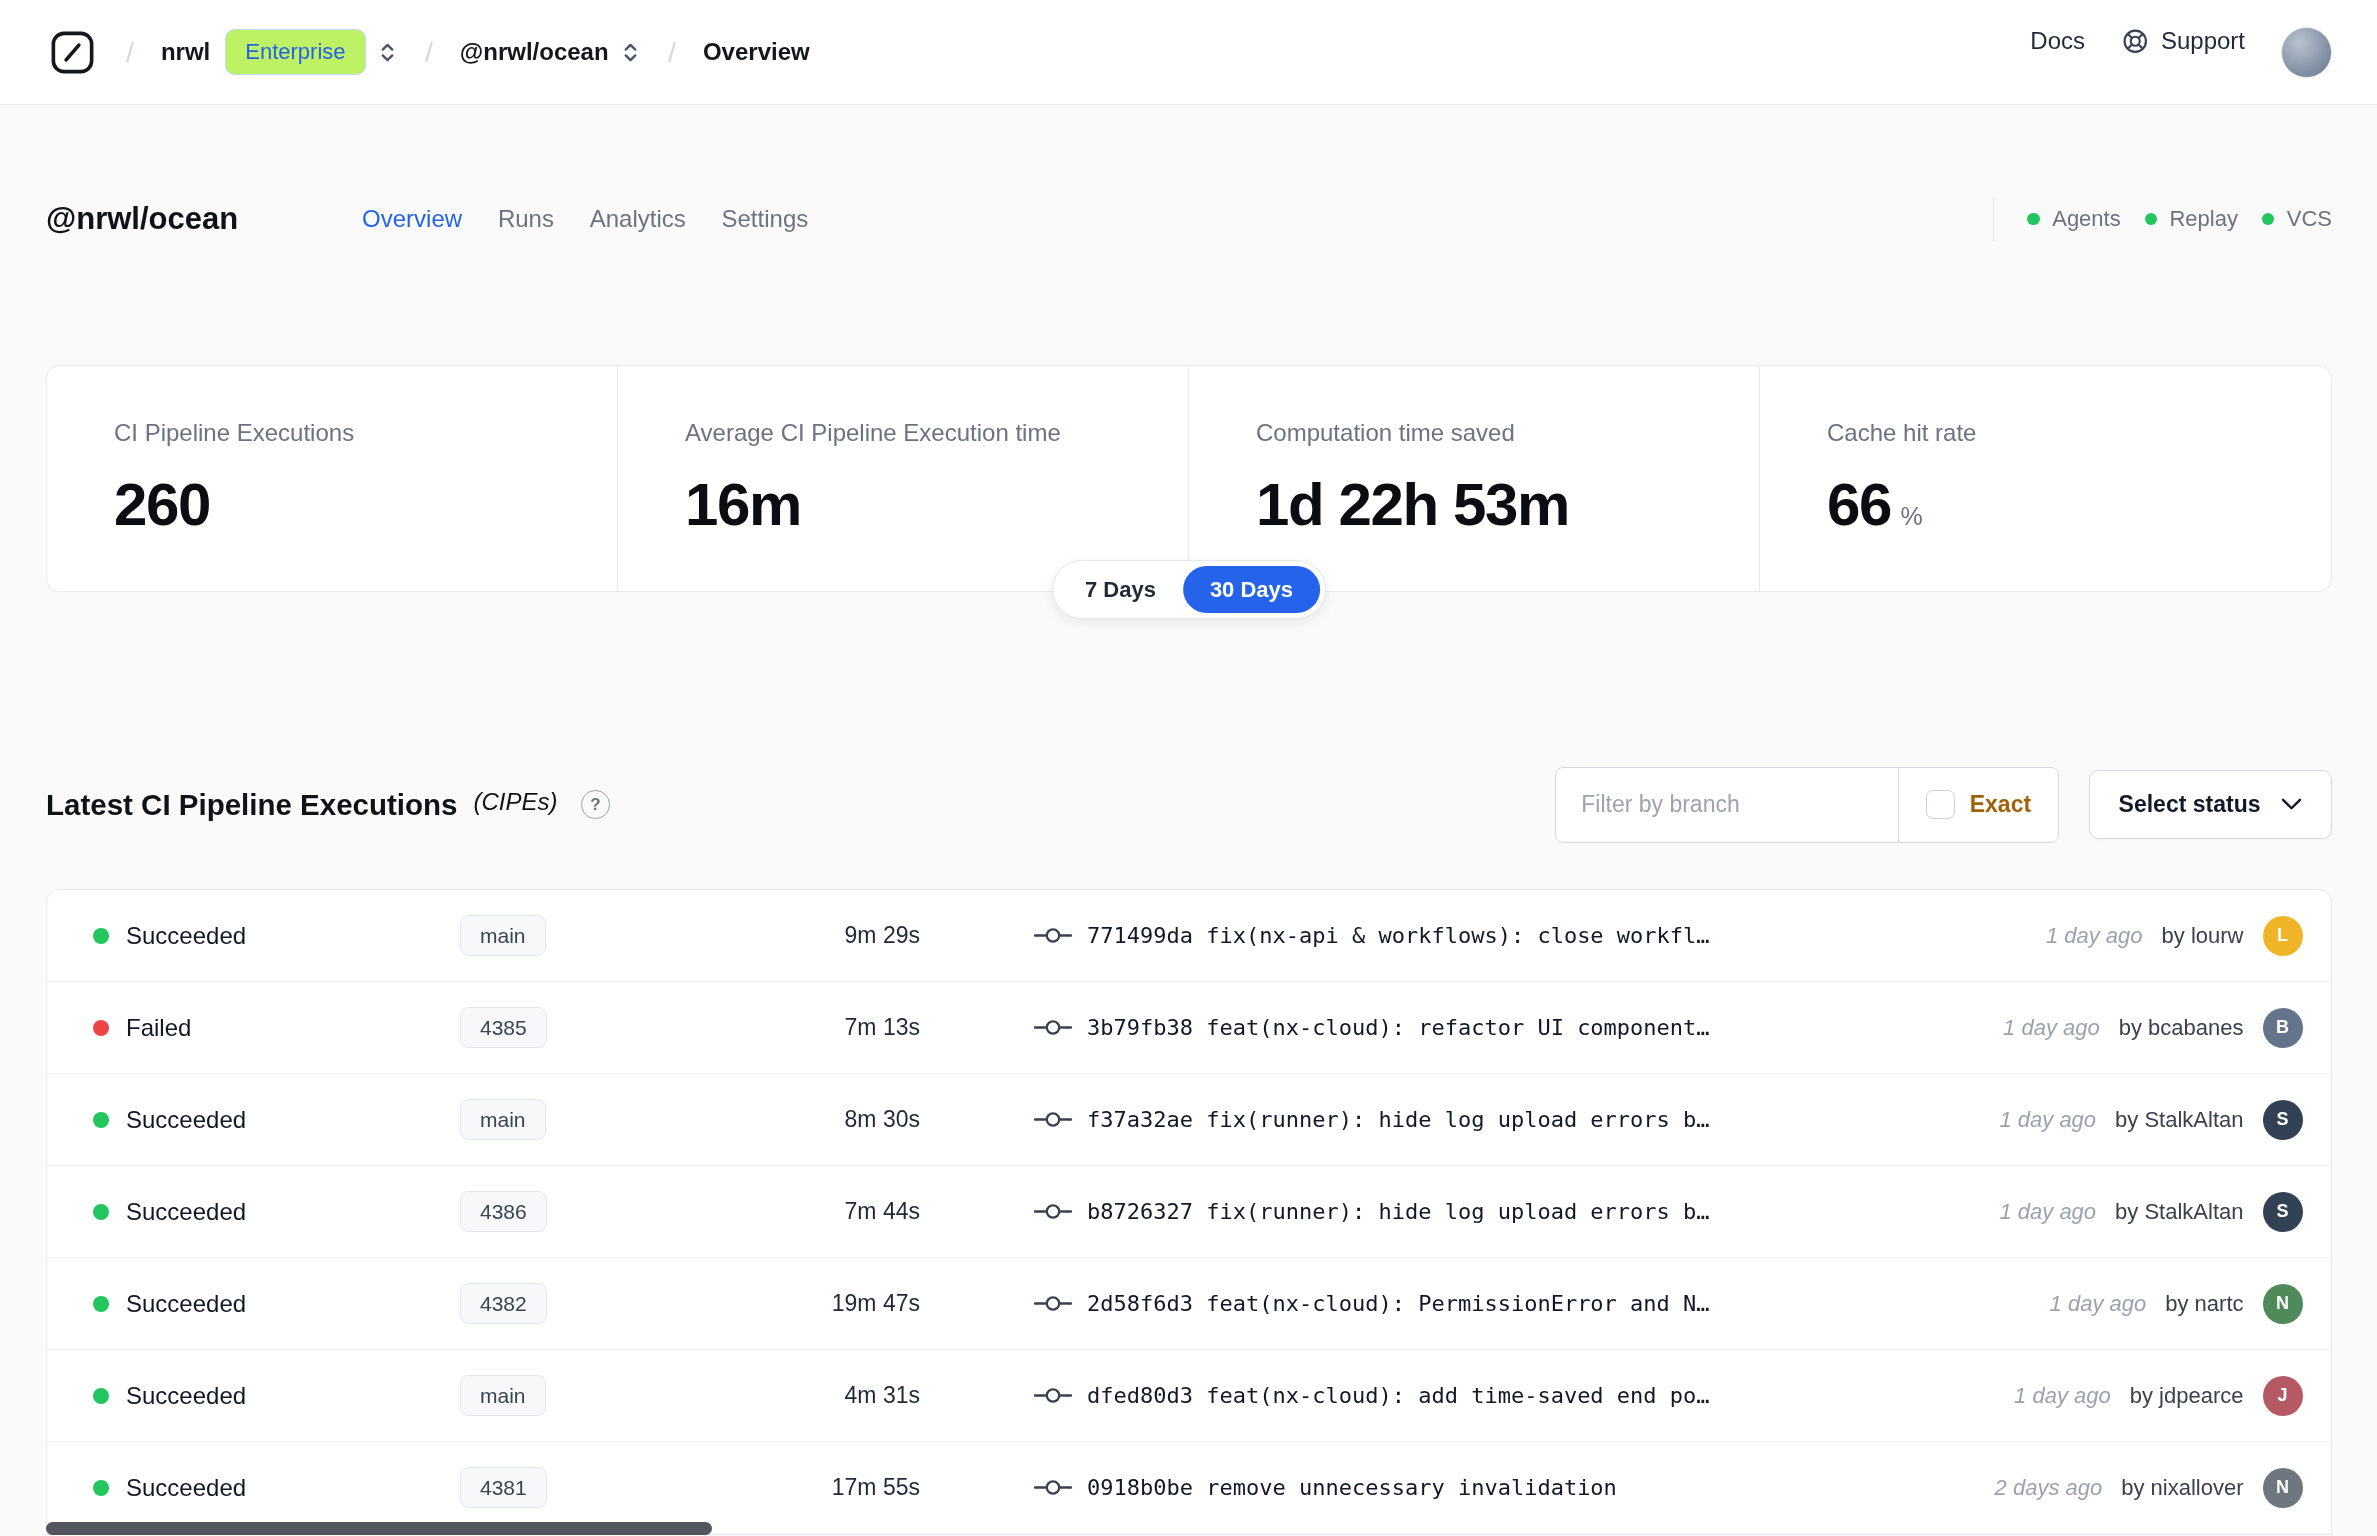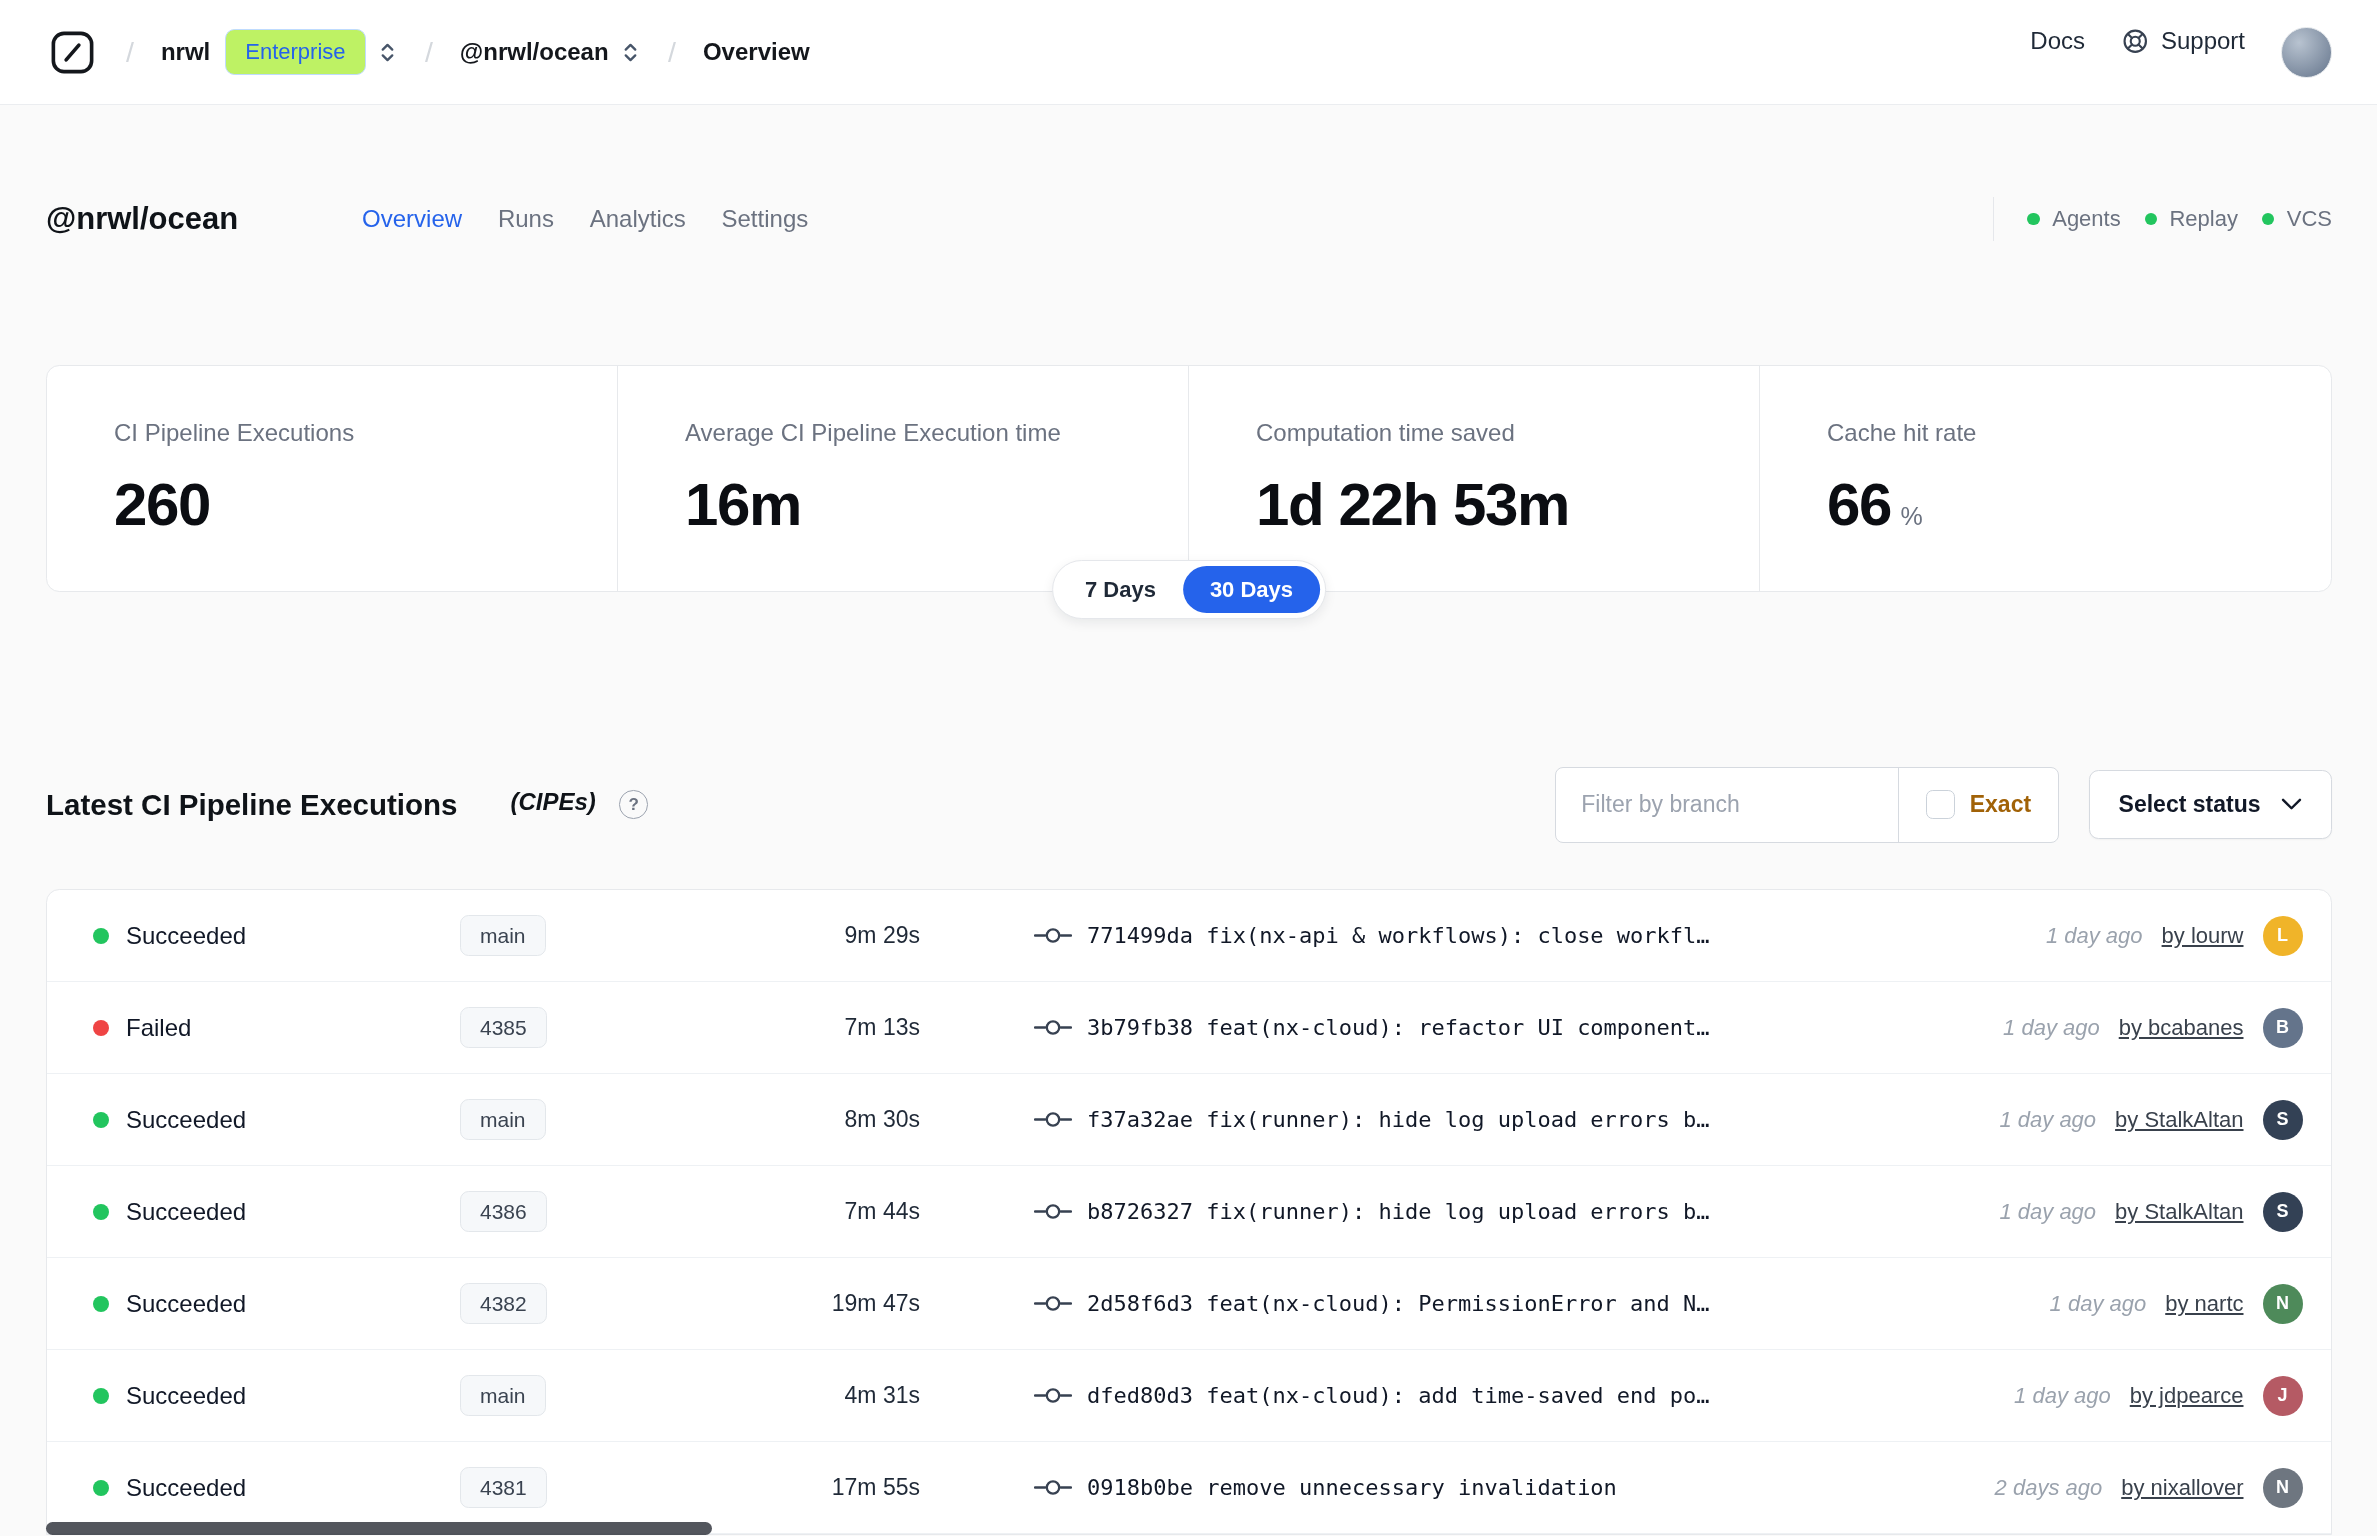--- a/index.html
+++ b/index.html
@@ -68,21 +68,21 @@
     font-family: "Liberation Sans", sans-serif;
     font-size: 22px; font-weight: 600; padding: 10.5px 27px; border-radius: 950px;
     color: #1f2937; background: transparent; border: none;
   }
   .range-btn.active { background: #2563eb; color: #fff; }
 
   
   .cipes-header { display: flex; align-items: center; padding: 0 46px; margin-top: 182px; height: 61px; }
   .cipes-title-group { display: flex; align-items: flex-start; gap: 16px; }
   .cipes-title { font-size: 29.5px; font-weight: 700; color: #0f1318; }
-  .cipes-suffix { font-size: 24px; font-style: italic; font-weight: 700; color: #0f1318; margin-left: 37px; }
+  .cipes-suffix { font-size: 24px; font-style: italic; font-weight: 400; color: #0f1318; }
   .help-icon {
     width: 28.5px; height: 28.5px; border: 1.9px solid #9ca3af; border-radius: 50%;
     color: #6b7280; font-size: 17px; font-weight: 700;
     display: inline-flex; align-items: center; justify-content: center;
     align-self: center; margin-left: 7.6px;
   }
   .cipes-controls { margin-left: auto; display: flex; align-items: center; gap: 30px; }
   .filter-group {
     display: flex; align-items: stretch; height: 76px;
     border: 1px solid #d6dae0; border-radius: 8px; background: #fff; overflow: hidden;
@@ -117,21 +117,21 @@
     display: inline-block; padding: 7.6px 19px; background: #f6f8fa;
     border: 1px solid #e3e7eb; border-radius: 8.6px;
     font-size: 21px; font-weight: 500; color: #3a4350;
   }
   .col-duration { width: 223px; text-align: right; font-size: 23px; color: #1f2937; flex: none; }
   .col-commit { flex: 1 1 auto; min-width: 0; display: flex; align-items: center; gap: 15px; padding-left: 114px; overflow: hidden; }
   .commit-icon { flex: none; display: flex; align-items: center; }
   .commit-text { display: flex; gap: 13.3px; font-family: "DejaVu Sans Mono", monospace; font-size: 22px; color: #111827; white-space: nowrap; overflow: hidden; }
   .col-meta { margin-left: auto; flex: none; display: flex; align-items: center; gap: 19px; padding-right: 28.5px; }
   .meta-time { font-size: 22px; color: #9aa2ad; font-style: italic; }
-  .meta-author { font-size: 22px; color: #39414c; font-weight: 500; text-decoration: underline; }
+  .meta-author { font-size: 22px; color: #39414c; font-weight: 500; }
   .row-avatar {
     width: 40px; height: 40px; border-radius: 50%; flex: none;
     display: flex; align-items: center; justify-content: center;
     font-size: 18px; font-weight: 700; color: #fff;
   }
 
   .h-thumb {
     position: absolute; left: 46px; bottom: 1.9px; width: 666px; height: 13.3px;
     border-radius: 7.6px; background: rgba(40,44,52,.8);
   }

